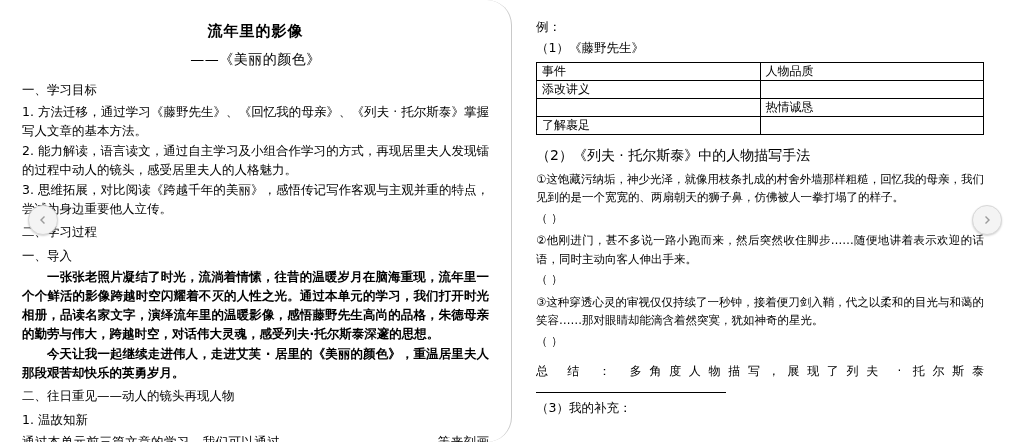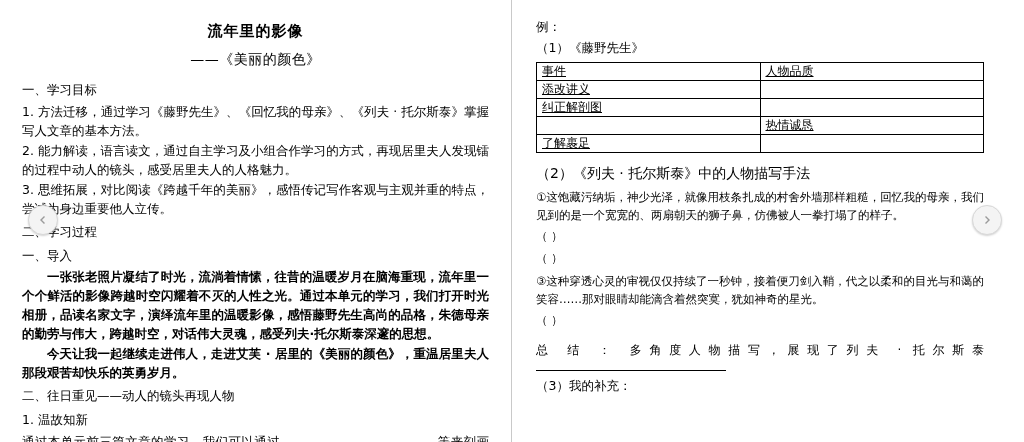--- a/index.html
+++ b/index.html
@@ -17,20 +17,21 @@
   }
   .page {
     position: absolute;
     inset: 0;
     display: flex;
     flex-direction: row;
   }
   .col {
     position: relative;
     box-sizing: border-box;
+    border-radius: 25px;
   }
   .col-left {
     width: 512px;
     padding: 18px 22px 0 22px;
     border-right: 1px solid #c9c9c9;
   }
   .col-right {
     width: 512px;
     padding: 18px 40px 0 24px;
   }
@@ -75,21 +76,20 @@
   .r-line {
     font-size: 12.5px;
     line-height: 1.5;
     margin: 0 0 2px 0;
   }
   table.persona {
     border-collapse: collapse;
     width: 100%;
     margin: 4px 0 10px 0;
     table-layout: fixed;
-    text-decoration: underline;
   }
   table.persona td {
     border: 1px solid #000;
     height: 15px;
     font-size: 12px;
     padding: 1px 5px;
     line-height: 1.25;
   }
   .r-head {
     font-size: 14px;
@@ -183,39 +183,36 @@
       <tbody>
           <tr>
         <td>事件</td>
         <td>人物品质</td>
       </tr>
       <tr>
         <td>添改讲义</td>
         <td></td>
       </tr>
       <tr>
-        <td>纠正解剖图</td>
-        <td></td>
-      </tr>
-      <tr>
         <td></td>
         <td>热情诚恳</td>
       </tr>
       <tr>
         <td>了解裹足</td>
         <td></td>
       </tr>
     </tbody>
       </table>
 
     <div class="r-head">（2）《列夫 · 托尔斯泰》中的人物描写手法</div>
 
     <div class="just-block last-left">①这饱藏污纳垢，神少光泽，就像用枝条扎成的村舍外墙那样粗糙，回忆我的母亲，我们见到的是一个宽宽的、两扇朝天的狮子鼻，仿佛被人一拳打塌了的样子。</div>
     <div class="paren">（    ）</div>
 
+    <div class="just-block last-left">②他刚进门，甚不多说一路小跑而来，然后突然收住脚步……随便地讲着表示欢迎的话语，同时主动向客人伸出手来。</div>
     <div class="paren">（    ）</div>
 
     <div class="just-block last-left">③这种穿透心灵的审视仅仅持续了一秒钟，接着便刀剑入鞘，代之以柔和的目光与和蔼的笑容……那对眼睛却能滴含着然突寞，犹如神奇的星光。</div>
     <div class="paren">（    ）</div>
 
     <div class="summary">总 结 ： 多角度人物描写，展现了列夫 · 托尔斯泰</div>
 
     <hr class="rule">
 
     <div class="r-sub">（3）我的补充：</div>

